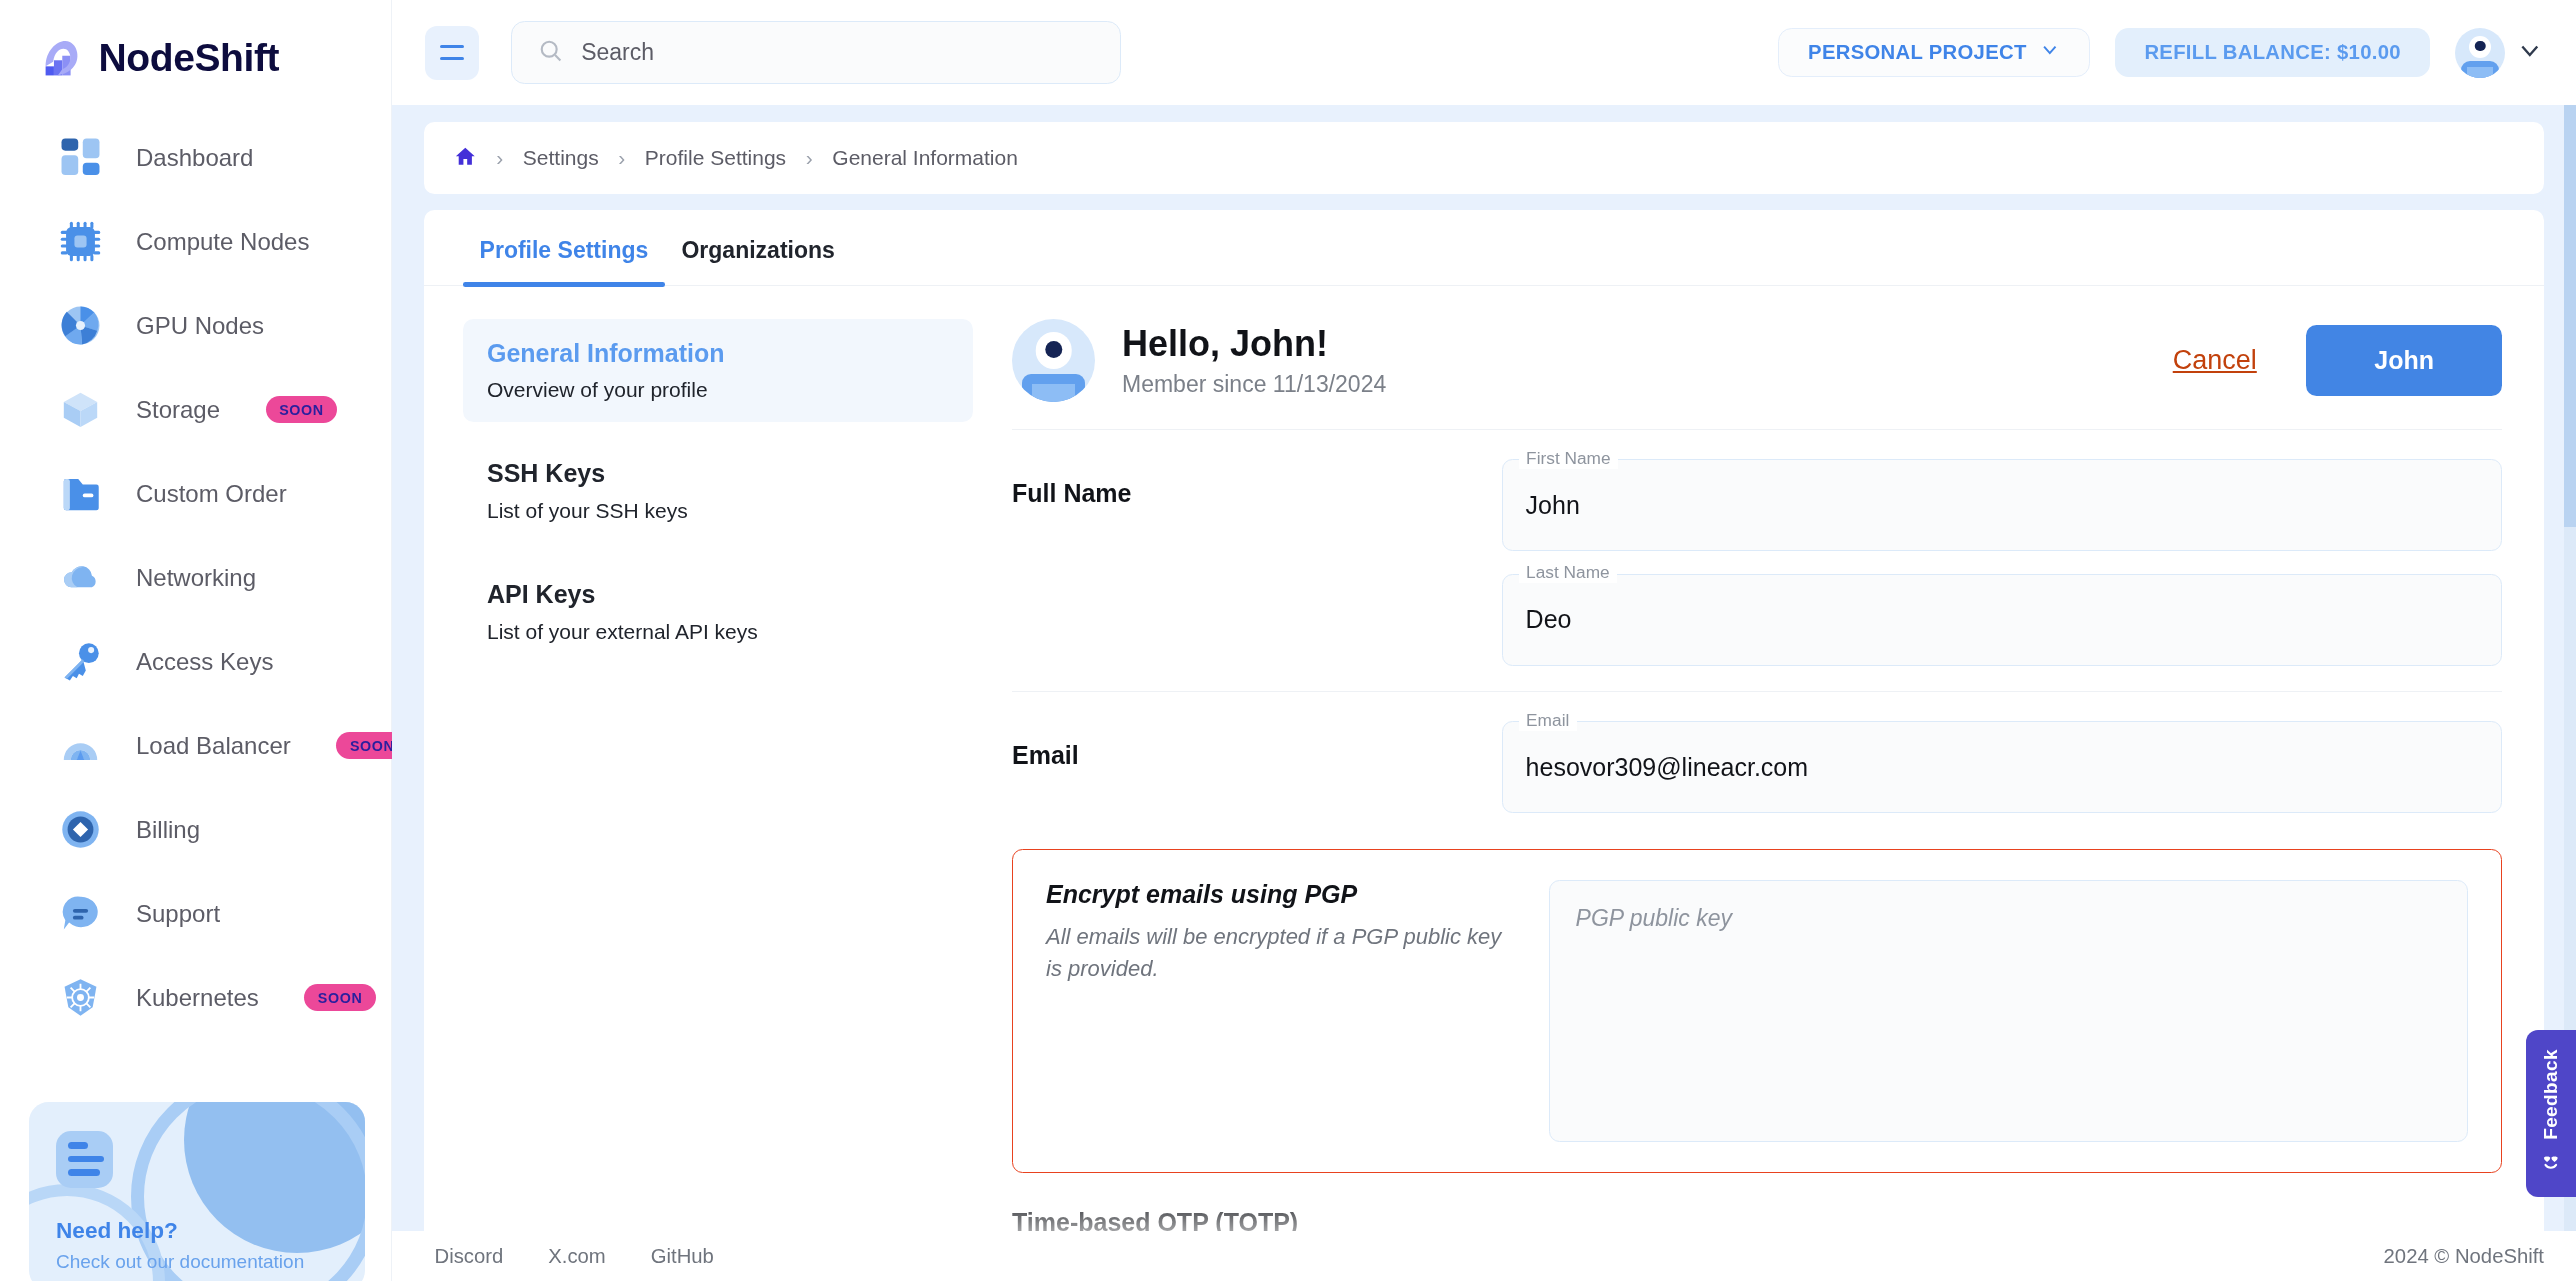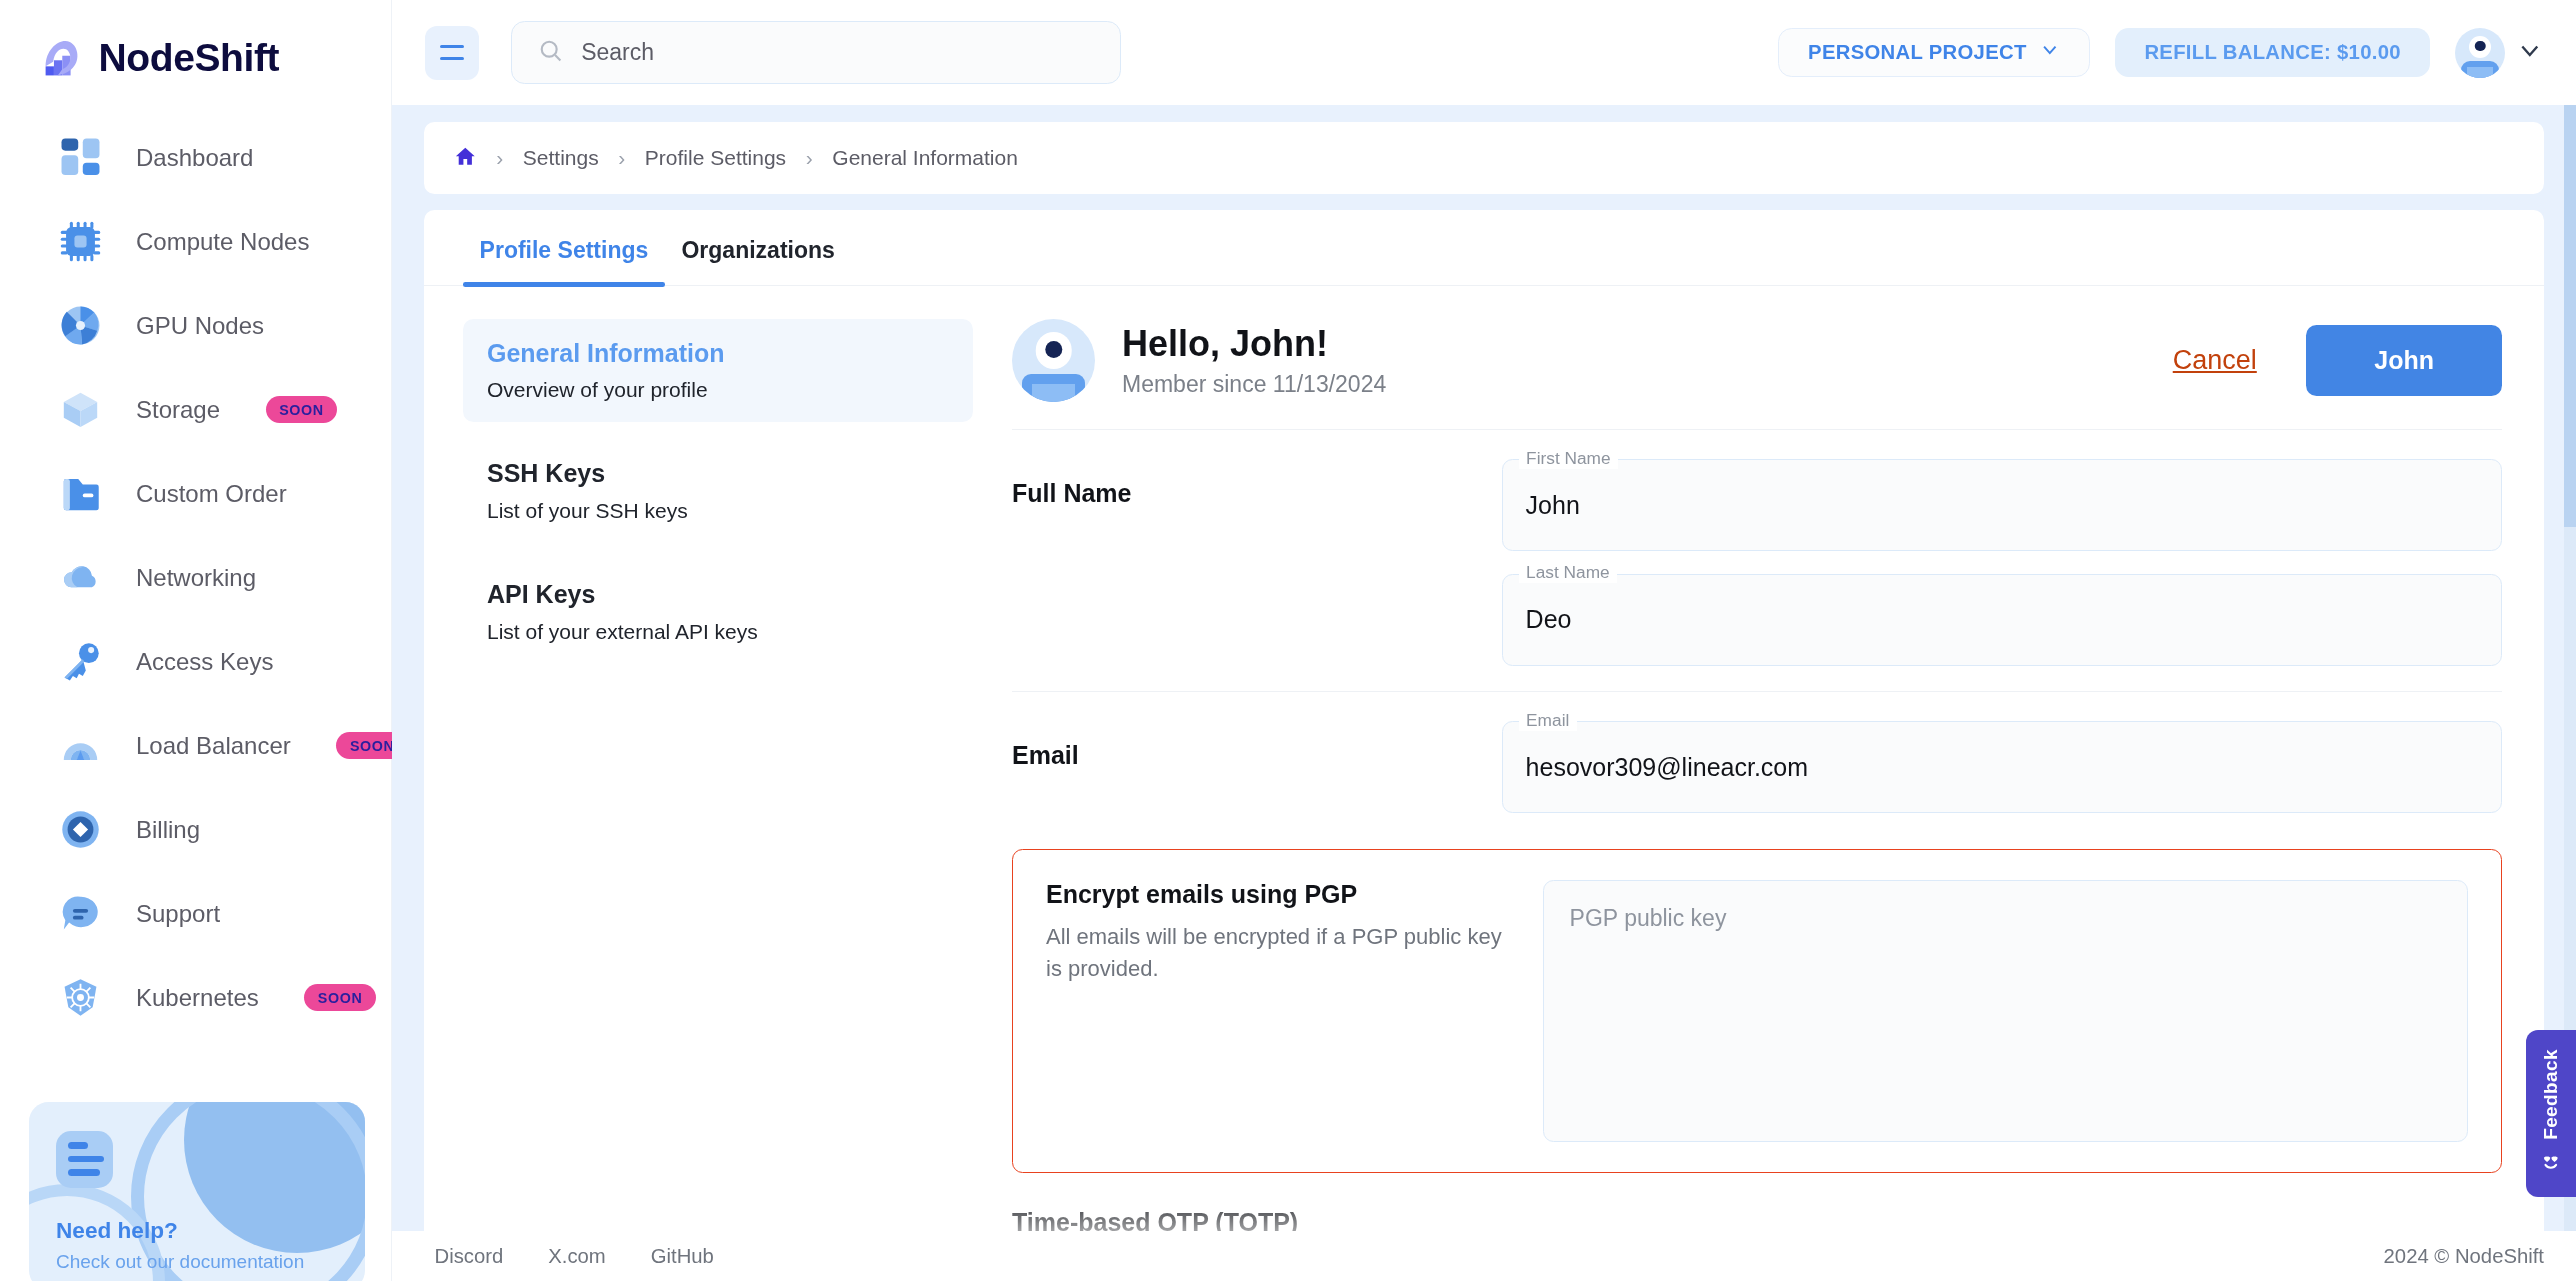--- a/index.html
+++ b/index.html
@@ -189,21 +189,21 @@
   .tf-legend {
     position: absolute; top: -11.3px; left: 16.6px;
     background: #fff; padding: 0 7.5px;
     font-size: 17.3px; color: #8e949e;
   }
   .tf-value { font-size: 25px; color: #111318; }
 
   .pgp-card {
     border: 1.5px solid #e8421f; border-radius: 10.5px;
     display: flex; align-items: flex-start;
-    padding: 30px 33px; margin-top: 10.5px; gap: 0;
+    padding: 30px 33px; margin-top: 10.5px; gap: 6px; font-style: italic;
   }
   .pgp-left { width: 497px; flex: 0 0 497px; padding-right: 30px; }
   .pgp-title { font-size: 25px; font-weight: 700; color: #111318; }
   .pgp-desc { font-size: 22px; color: #6f747d; margin-top: 12px; line-height: 1.42; }
   .pgp-area {
     flex: 1; min-width: 0; min-height: 262px;
     border: 0.8px solid #dceaf9; border-radius: 10.5px;
     background: #fafbfc; padding: 24px 25.6px;
     font-size: 23px; color: #8e949e;
   }

